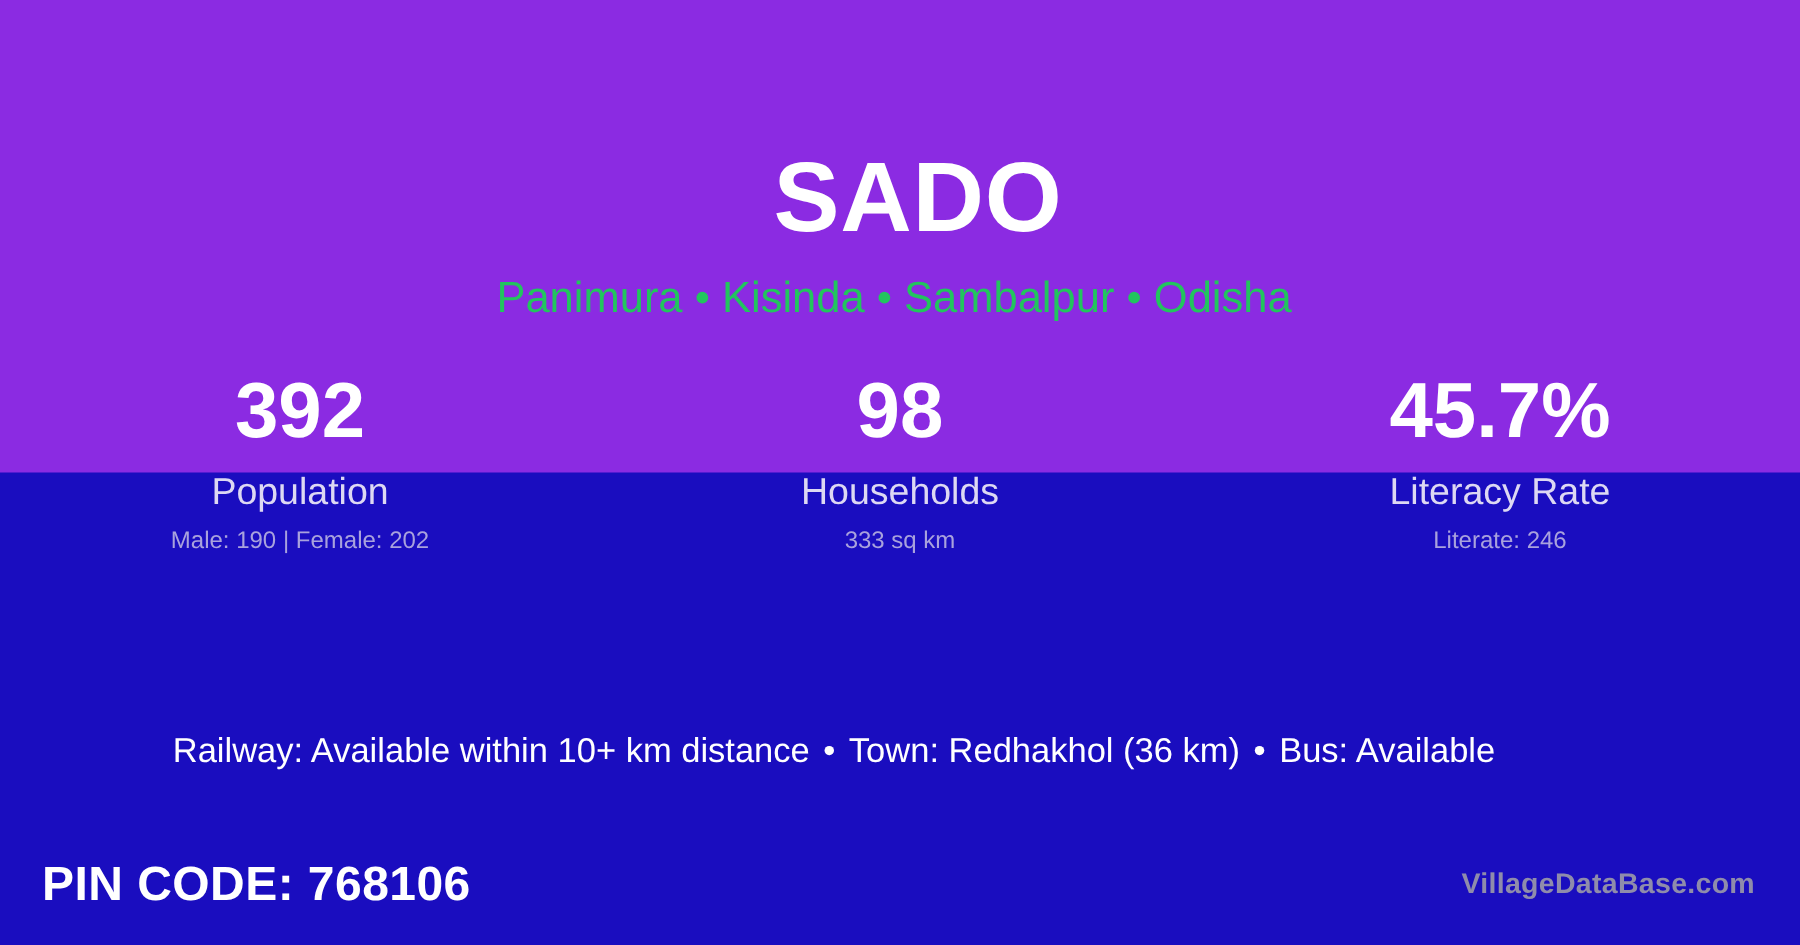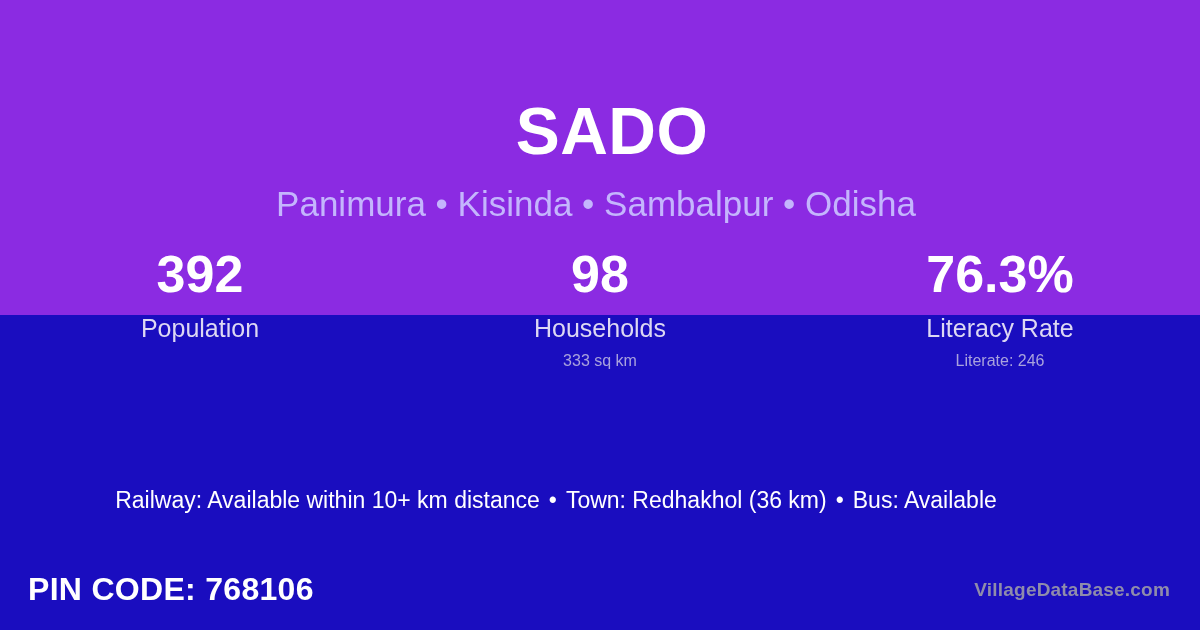--- a/index.html
+++ b/index.html
@@ -51,24 +51,24 @@
     position: absolute;
     top: 86px;
     left: 0;
     width: 1200px;
   }
   .village-subtitle {
     position: absolute;
     top: 181px;
     left: 0;
     width: 1192px;
-    font-size: 35px;
+    font-size: 29px;
     font-weight: normal;
     line-height: 1.3;
-    color: #c4b5fd;
+    color: #22c55e;
   }
 
   
   .stats-row {
     position: absolute;
     left: 0;
     top: 243px;
     width: 1200px;
     display: flex;
     flex-direction: row;
@@ -158,30 +158,31 @@
   <div class="header">
     <div class="village-title">SADO</div>
     <div class="village-subtitle">Panimura  •  Kisinda  •  Sambalpur • Odisha</div>
   </div>
 
   <div class="stats-row">
 
     <div class="stat">
       <div class="stat-value">392</div>
       <div class="stat-label">Population</div>
+      <div class="stat-sublabel">Male: 190 | Female: 202</div>
     </div>
 
     <div class="stat">
       <div class="stat-value">98</div>
       <div class="stat-label">Households</div>
       <div class="stat-sublabel">333 sq km</div>
     </div>
 
     <div class="stat">
-      <div class="stat-value">76.3%</div>
+      <div class="stat-value">45.7%</div>
       <div class="stat-label">Literacy Rate</div>
       <div class="stat-sublabel">Literate: 246</div>
     </div>
 
   </div>
 
   <div class="infra-row">
     <span class="infra-item">Railway: Available within 10+ km distance</span><span class="infra-sep">•</span><span class="infra-item">Town: Redhakhol (36 km)</span><span class="infra-sep">•</span><span class="infra-item">Bus: Available</span>
   </div>
 

